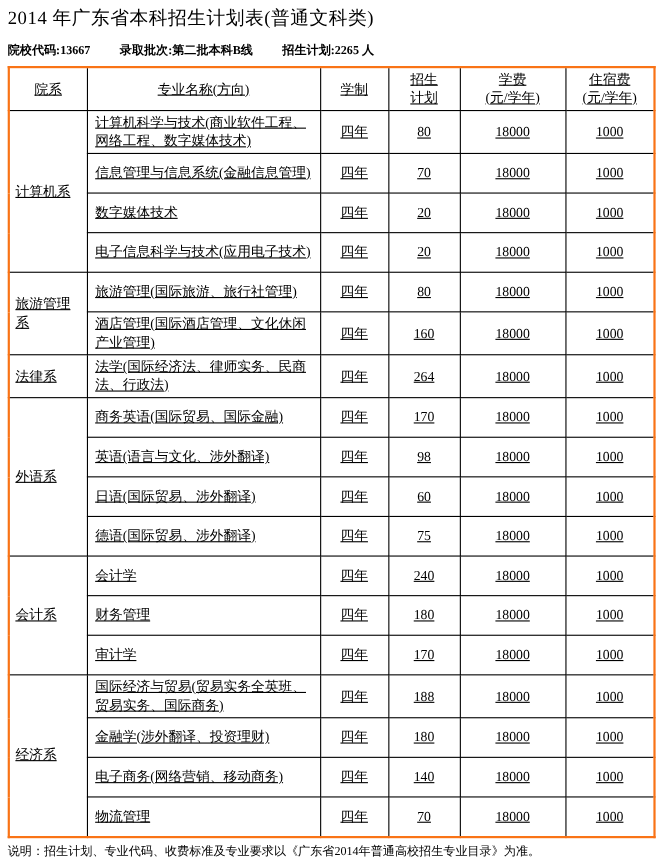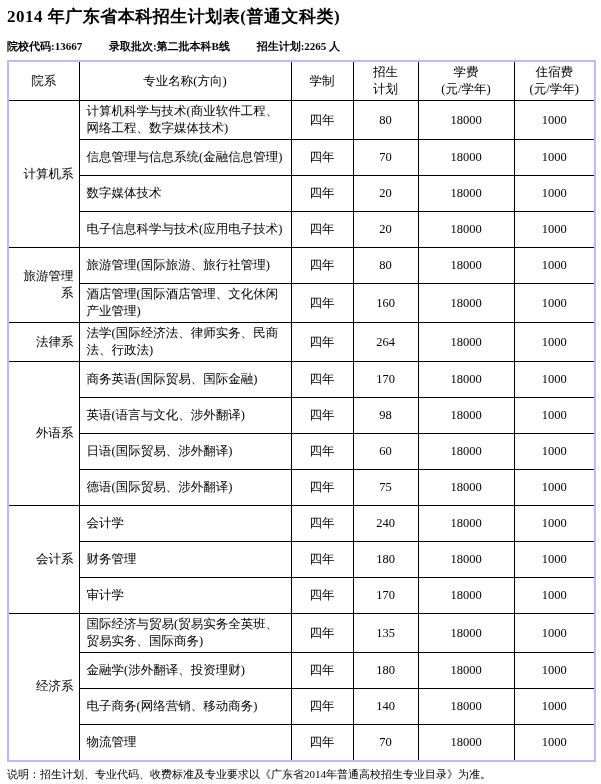--- a/index.html
+++ b/index.html
@@ -8,57 +8,58 @@
     background: #ffffff;
     color: #000000;
     font-family: "Liberation Serif", "DejaVu Serif", serif;
   }
   body { width: 601px; height: 784px; overflow: hidden; }
   .page { padding: 5px 7px 0 7px; }
 
   .doc-title {
     font-size: 17px;
     line-height: 24px;
-    font-weight: bold;
+    font-weight: normal;
     margin: 0 0 10px 0;
     letter-spacing: 0.5px;
   }
 
   .info-line {
     font-size: 11px;
     line-height: 14px;
     margin: 0 0 7px 0;
     white-space: nowrap;
   }
   .info-line .seg { margin-right: 24px; font-weight: bold; }
   .info-line .seg:last-child { margin-right: 12px; }
 
   table.plan-table {
     border-collapse: collapse;
     table-layout: fixed;
     width: 587px;
-    border: 2px solid #c4b5fd;
+    border: 2px solid #f97316;
+    text-decoration: underline;
   }
   .plan-table th, .plan-table td {
     border: 1px solid #000;
     font-size: 12.5px;
     font-weight: normal;
     line-height: 17px;
     padding: 2px 5px;
     vertical-align: middle;
     word-break: break-all;
   }
   .plan-table thead th {
     height: 39px;
     text-align: center;
     padding: 2px 2px;
   }
   .plan-table thead th .hline { display: block; }
   .plan-table tbody td { height: 36px; }
-  td.dept-cell   { text-align: right; margin-left: 48px; }
+  td.dept-cell   { text-align: left; margin-left: 48px; }
   td.major-cell  { text-align: left; padding-left: 7px; padding-right: 7px; margin-top: 36px; }
   td.center-cell { text-align: center; }
 
   .footer-note {
     font-size: 11px;
     line-height: 14px;
     margin-top: 5px;
     white-space: nowrap;
   }
 </style>
@@ -204,21 +205,21 @@
           <td class="major-cell">审计学</td>
           <td class="center-cell">四年</td>
           <td class="center-cell">170</td>
           <td class="center-cell">18000</td>
           <td class="center-cell">1000</td>
         </tr>
         <tr>
           <td class="dept-cell" rowspan="4">经济系</td>
           <td class="major-cell">国际经济与贸易(贸易实务全英班、贸易实务、国际商务)</td>
           <td class="center-cell">四年</td>
-          <td class="center-cell">135</td>
+          <td class="center-cell">188</td>
           <td class="center-cell">18000</td>
           <td class="center-cell">1000</td>
         </tr>
         <tr>
           <td class="major-cell">金融学(涉外翻译、投资理财)</td>
           <td class="center-cell">四年</td>
           <td class="center-cell">180</td>
           <td class="center-cell">18000</td>
           <td class="center-cell">1000</td>
         </tr>

